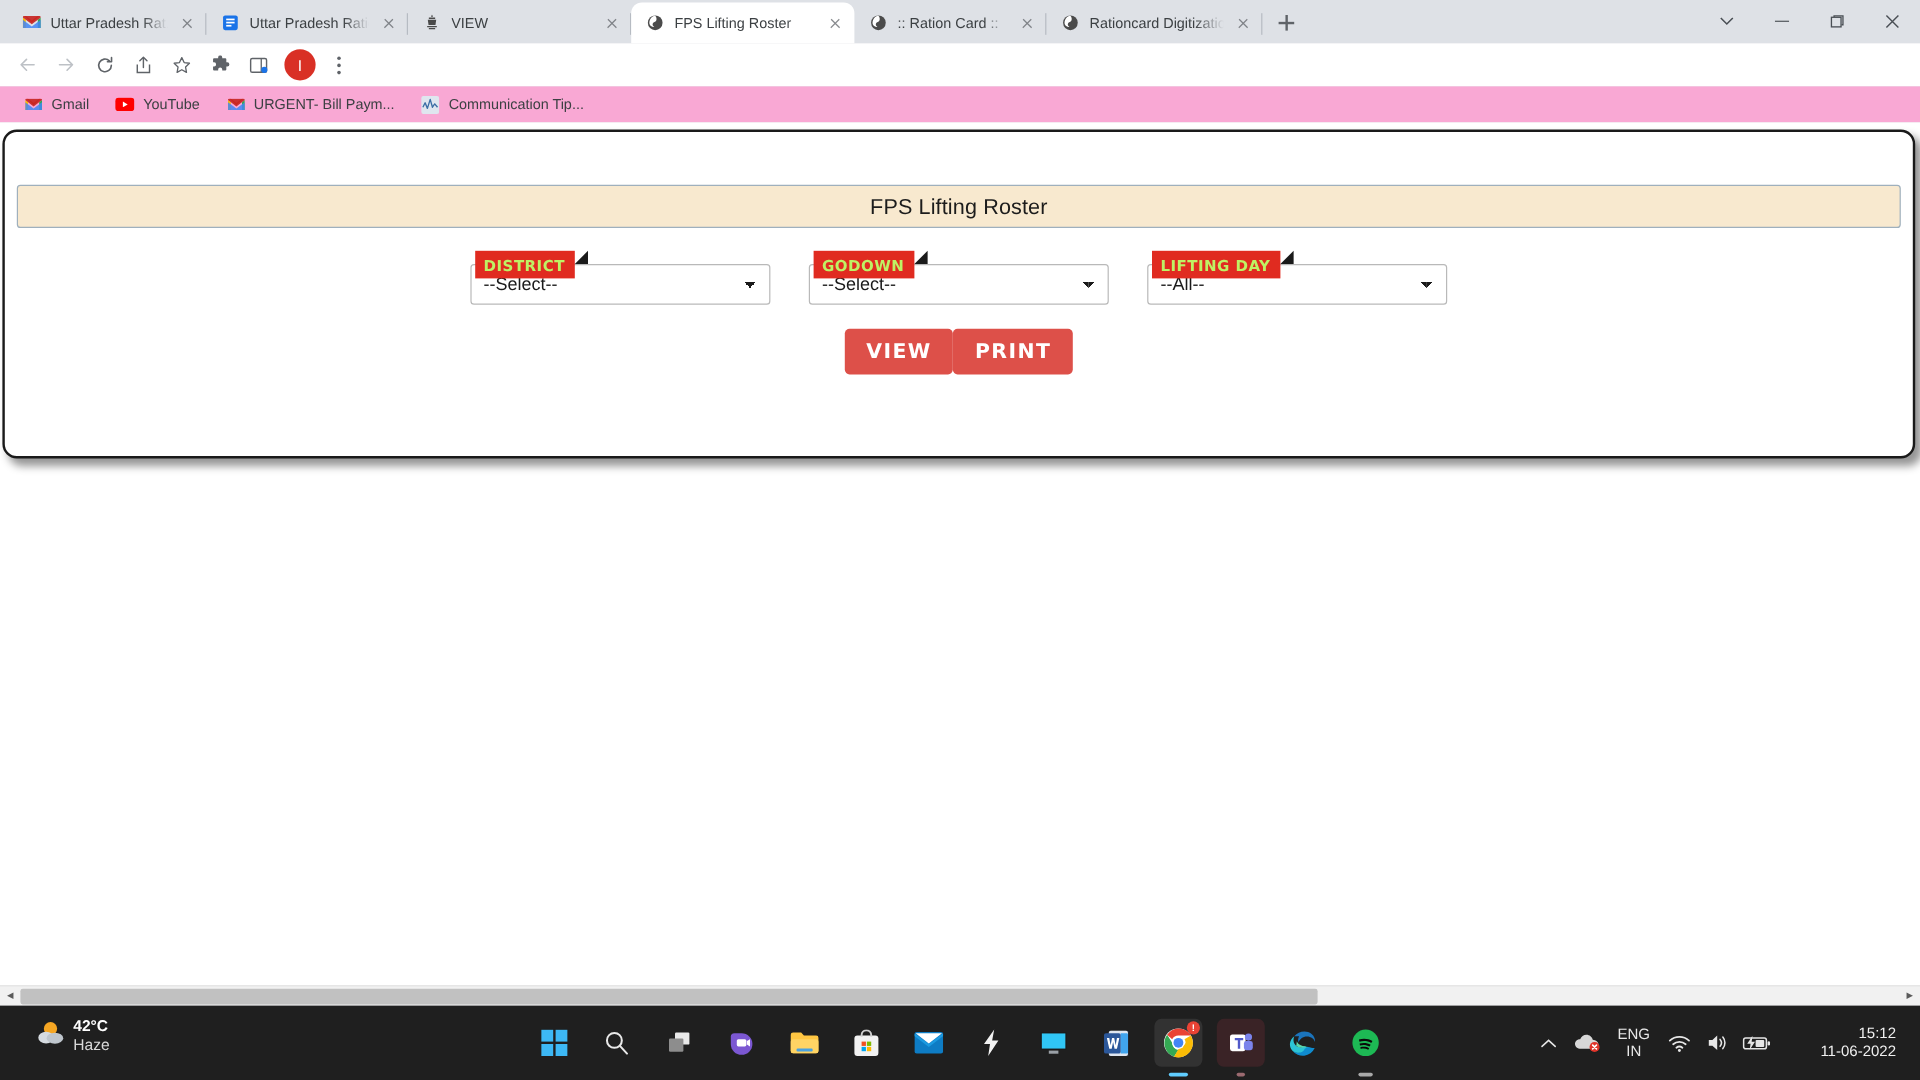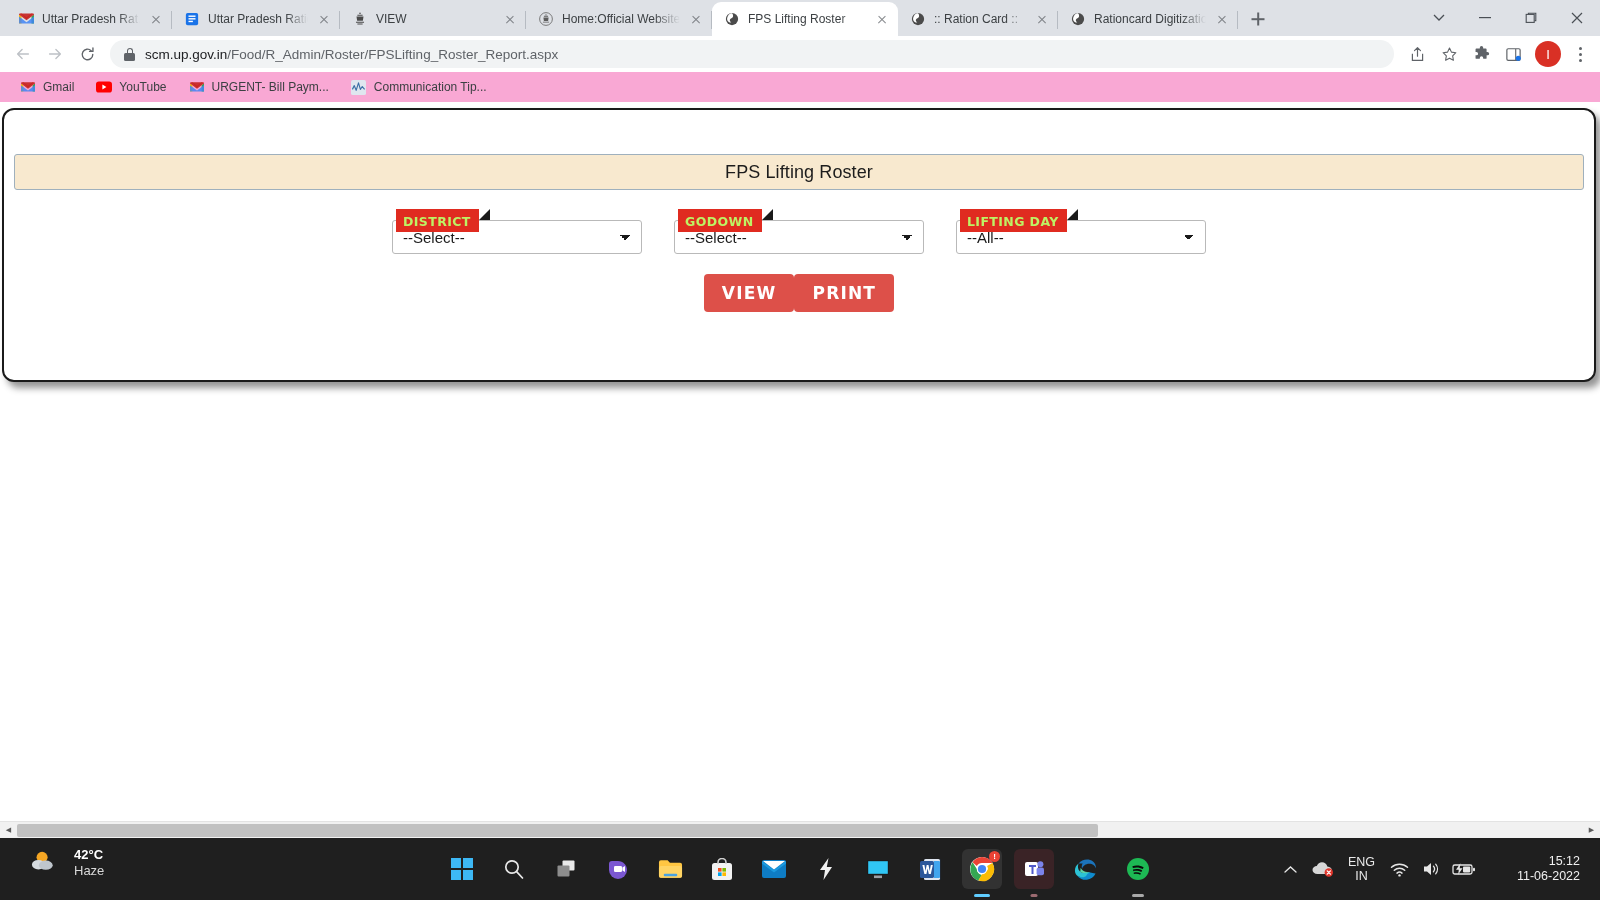--- a/index.html
+++ b/index.html
@@ -158,21 +158,21 @@
   .hscroll { position: absolute; left: 0; bottom: 0; width: 1600px; height: 17px;
              background: #f1f1f1; border-top: 1px solid #e3e3e3; display: flex; align-items: center; }
   .hscroll-arrow { width: 17px; height: 17px; display: flex; align-items: center; justify-content: center;
                    font-size: 7px; color: #5a5a5a; flex: 0 0 17px; }
   .hscroll-track { flex: 1 1 auto; height: 17px; position: relative; }
   .hscroll-thumb { position: absolute; left: 0; top: 2px; width: 69%; height: 13px;
                    background: #c1c1c1; border-radius: 2px; }
 
   
   .taskbar { position: absolute; left: 0; top: 838px; width: 1600px; height: 62px; background: #1f1f1f; }
-  .weather { position: absolute; left: 30px; top: 9px; display: flex; align-items: center; gap: 18px; }
+  .weather { position: absolute; left: 30px; top: 9px; display: flex; align-items: center; gap: 5px; }
   .weather-text { line-height: 1.25; }
   .weather-temp { font-size: 13px; color: #fff; font-weight: bold; }
   .weather-cond { font-size: 13px; color: #d8d8d8; }
 
   .tb-center { position: absolute; left: 50%; top: 0; transform: translateX(-50%);
                height: 62px; display: flex; align-items: center; gap: 12px; }
   .tb-app { width: 40px; height: 40px; border-radius: 6px; position: relative;
             display: flex; align-items: center; justify-content: center; }
   .tb-app.running::after {
     content: ""; position: absolute; bottom: -8px; left: 50%; transform: translateX(-50%);
@@ -225,30 +225,20 @@
     <div class="tab inactive" style="width:186px">
       <span class="tab-fav">
         <svg width="12" height="14" viewBox="0 0 12 16">
             <path fill="#4a4a4a" d="M6 0l1 2.2H5zM3 3h6v1.4H3zM2 5h8l-.7 5H2.7zM1.4 11h9.2v1.3H1.4zM3 13h6v1.2H3z"></path>
           </svg>
       </span>
       <span class="tab-title">VIEW</span>
       <span class="tab-close"></span>
     </div>
 
-    <div class="tab inactive" style="width:186px">
-      <span class="tab-fav">
-        <svg width="14" height="14" viewBox="0 0 16 16">
-            <circle cx="8" cy="8" r="7.3" fill="none" stroke="#6b6b6b" stroke-width="1"></circle>
-            <path fill="#5c5c5c" d="M8 2l.8 1.8H7.2zM5.6 4.4h4.8v1.1H5.6zM5 6.2h6l-.6 4H5.6zM4.5 11h7v1H4.5z"></path>
-          </svg>
-      </span>
-      <span class="tab-title">Home:Official Website</span>
-      <span class="tab-close"></span>
-    </div>
 
     <div class="tab active" style="width:186px">
       <span class="tab-fav">
         <svg width="14" height="14" viewBox="0 0 16 16">
             <circle cx="8" cy="8" r="7" fill="#4b4b4b"></circle>
             <path fill="#fff" d="M8 1.4c1.2 1 1.6 3 1 4.4-.7 1.5-2.6 1.4-3.3 2.8-.6 1.3.3 2.6 1.5 3.2-1.6.4-3.4-.4-4.3-1.9C1.6 7.5 3.3 3 6.2 1.8c.6-.3 1.2-.4 1.8-.4z"></path>
           </svg>
       </span>
       <span class="tab-title">FPS Lifting Roster</span>
       <span class="tab-close"></span>
@@ -314,27 +304,20 @@
           <path d="M4 10h12M11 5l5 5-5 5" stroke="currentColor" stroke-width="1.5" fill="none" stroke-linecap="round" stroke-linejoin="round"></path>
         </svg>
     </div>
     <div class="navbtn">
       <svg width="17" height="17" viewBox="0 0 20 20">
           <path d="M16.2 10a6.2 6.2 0 11-1.9-4.5" stroke="currentColor" stroke-width="1.6" fill="none" stroke-linecap="round"></path>
           <path d="M16.4 2.4v4h-4" stroke="currentColor" stroke-width="1.6" fill="none" stroke-linecap="round" stroke-linejoin="round"></path>
         </svg>
     </div>
 
-    <div class="omnibox">
-      <span class="lock">
-        <span class="lock-shackle"></span>
-          <span class="lock-body"></span>
-      </span>
-      <span class="url"><span>scm.up.gov.in</span><span class="dim">/Food/R_Admin/Roster/FPSLifting_Roster_Report.aspx</span></span>
-    </div>
 
     <div class="tb-icons">
       <div class="tb-icon">
         <svg width="17" height="17" viewBox="0 0 20 20">
             <path d="M4 9v8h12V9" stroke="currentColor" stroke-width="1.4" fill="none"></path>
             <path d="M10 12V2M6.5 5.5L10 2l3.5 3.5" stroke="currentColor" stroke-width="1.4" fill="none" stroke-linecap="round" stroke-linejoin="round"></path>
           </svg>
       </div>
       <div class="tb-icon">
         <svg width="17" height="17" viewBox="0 0 20 20">

